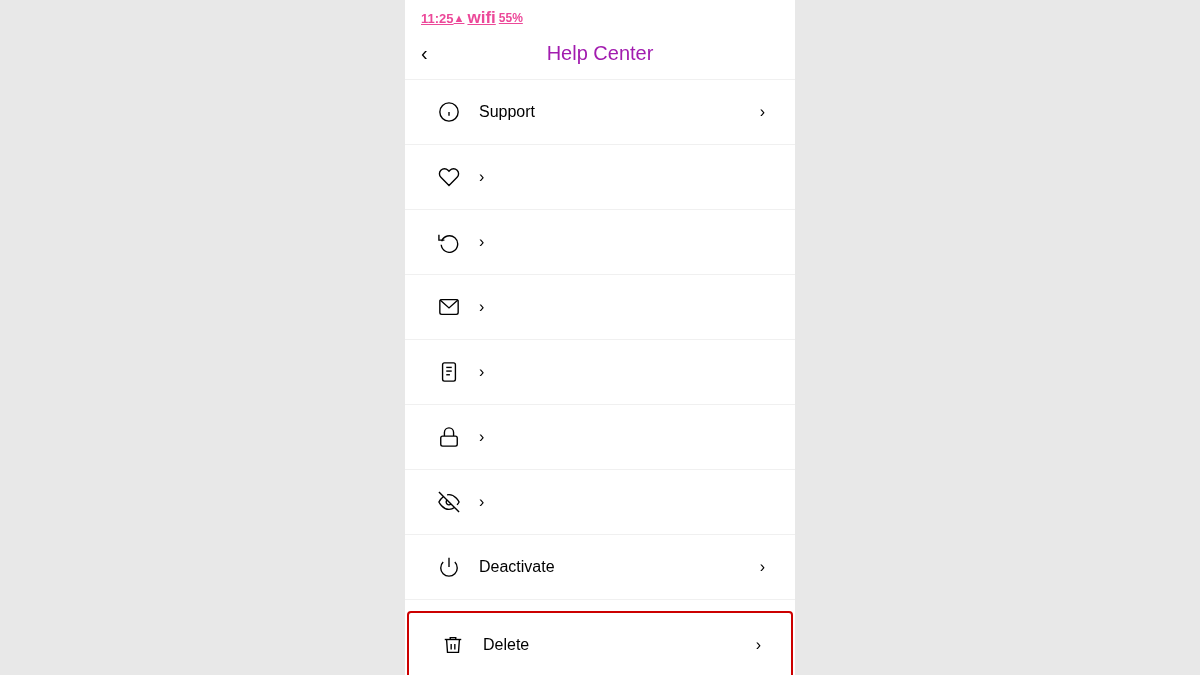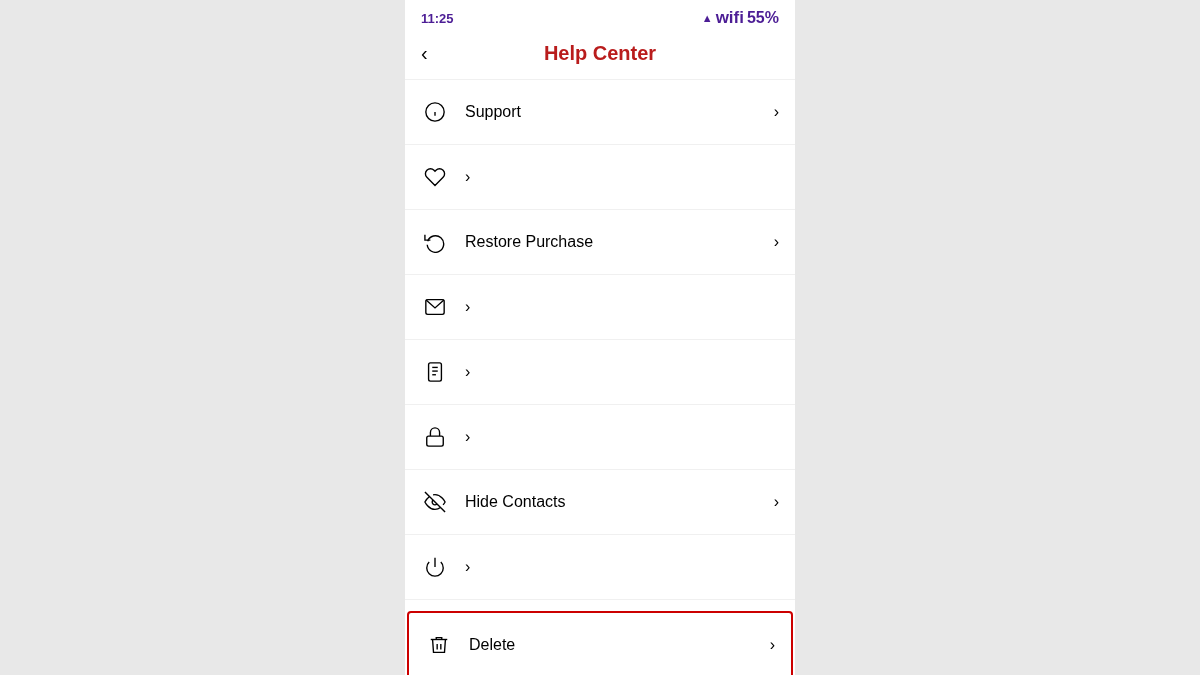--- a/index.html
+++ b/index.html
@@ -19,27 +19,27 @@
       height: 675px;
       background: #ffffff;
       display: flex;
       flex-direction: column;
       overflow: hidden;
       position: relative;
     }
 
     .status-bar {
       display: flex;
-      justify-content: space-between;
       align-items: center;
       padding: 8px 16px 4px 16px;
       font-size: 12px;
       font-weight: 600;
-      color: #4c1d95;
+      color: #ec4899;
       min-height: 28px;
+      text-decoration: underline;
     }
 
     .status-left {
       font-size: 13px;
       font-weight: 700;
     }
 
     .status-right {
       display: flex;
       align-items: center;
@@ -60,34 +60,34 @@
       position: absolute;
       left: 16px;
       font-size: 20px;
       color: #000;
       cursor: pointer;
       font-weight: 300;
     }
 
     .header-title {
       font-size: 20px;
-      font-weight: 700;
-      color: #b91c1c;
+      font-weight: 400;
+      color: #a21caf;
     }
 
     .menu-list {
       flex: 1;
       overflow-y: auto;
       padding: 0;
     }
 
     .menu-item {
       display: flex;
       align-items: center;
-      padding: 18px 16px;
+      padding: 18px 30px;
       border-bottom: 1px solid #f0f0f0;
       cursor: pointer;
       position: relative;
     }
 
     .menu-item.highlighted {
       border: 2px solid #cc0000;
       border-radius: 4px;
       margin: 11px 2px;
     }
@@ -126,21 +126,21 @@
 </head>
 <body>
 
 <div class="phone-container">
 
   <div class="status-bar">
     <span class="status-left">11:25</span>
     <div class="status-right">
       <span style="font-size:11px;">▲</span>
       <span style="font-size:17px;">wifi</span>
-      <span style="font-size:16px;font-weight:600;">55%</span>
+      <span style="font-size:12px;font-weight:600;">55%</span>
     </div>
   </div>
 
   <div class="header">
     <span class="back-btn">‹</span>
     <span class="header-title">Help Center</span>
   </div>
 
   <div class="menu-list">
 
@@ -165,21 +165,20 @@
       <span class="menu-arrow">›</span>
     </div>
 
     <div class="menu-item">
       <div class="menu-icon">
         <svg viewBox="0 0 24 24">
             <polyline points="1 4 1 10 7 10"></polyline>
             <path d="M3.51 15a9 9 0 1 0 .49-3.82"></path>
           </svg>
       </div>
-      <span class="menu-label">Restore Purchase</span>
       <span class="menu-arrow">›</span>
     </div>
 
     <div class="menu-item">
       <div class="menu-icon">
         <svg viewBox="0 0 24 24">
             <rect x="2" y="4" width="20" height="16" rx="2"></rect>
             <polyline points="2,4 12,13 22,4"></polyline>
           </svg>
       </div>
@@ -208,31 +207,31 @@
       <span class="menu-arrow">›</span>
     </div>
 
     <div class="menu-item">
       <div class="menu-icon">
         <svg viewBox="0 0 24 24">
             <path d="M17.94 17.94A10.07 10.07 0 0 1 12 20c-7 0-11-8-11-8a18.45 18.45 0 0 1 5.06-5.94M9.9 4.24A9.12 9.12 0 0 1 12 4c7 0 11 8 11 8a18.5 18.5 0 0 1-2.16 3.19m-6.72-1.07a3 3 0 1 1-4.24-4.24"></path>
             <line x1="1" y1="1" x2="23" y2="23"></line>
           </svg>
       </div>
-      <span class="menu-label">Hide Contacts</span>
       <span class="menu-arrow">›</span>
     </div>
 
     <div class="menu-item">
       <div class="menu-icon">
         <svg viewBox="0 0 24 24">
             <path d="M18.36 6.64a9 9 0 1 1-12.73 0"></path>
             <line x1="12" y1="2" x2="12" y2="12"></line>
           </svg>
       </div>
+      <span class="menu-label">Deactivate</span>
       <span class="menu-arrow">›</span>
     </div>
 
     <div class="menu-item highlighted">
       <div class="menu-icon">
         <svg viewBox="0 0 24 24">
             <polyline points="3 6 5 6 21 6"></polyline>
             <path d="M19 6l-1 14H6L5 6"></path>
             <path d="M10 11v6"></path>
             <path d="M14 11v6"></path>

